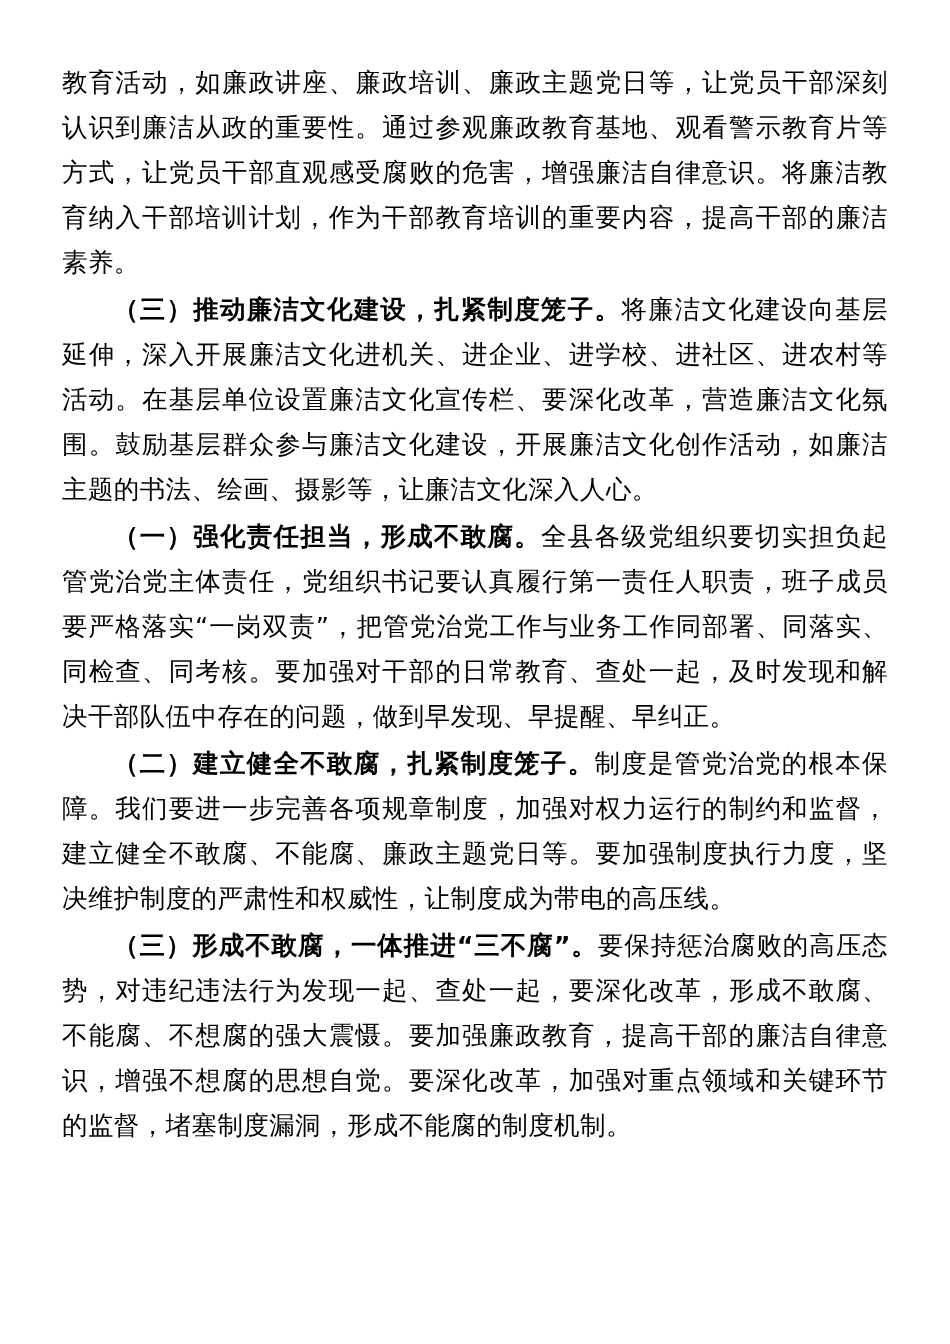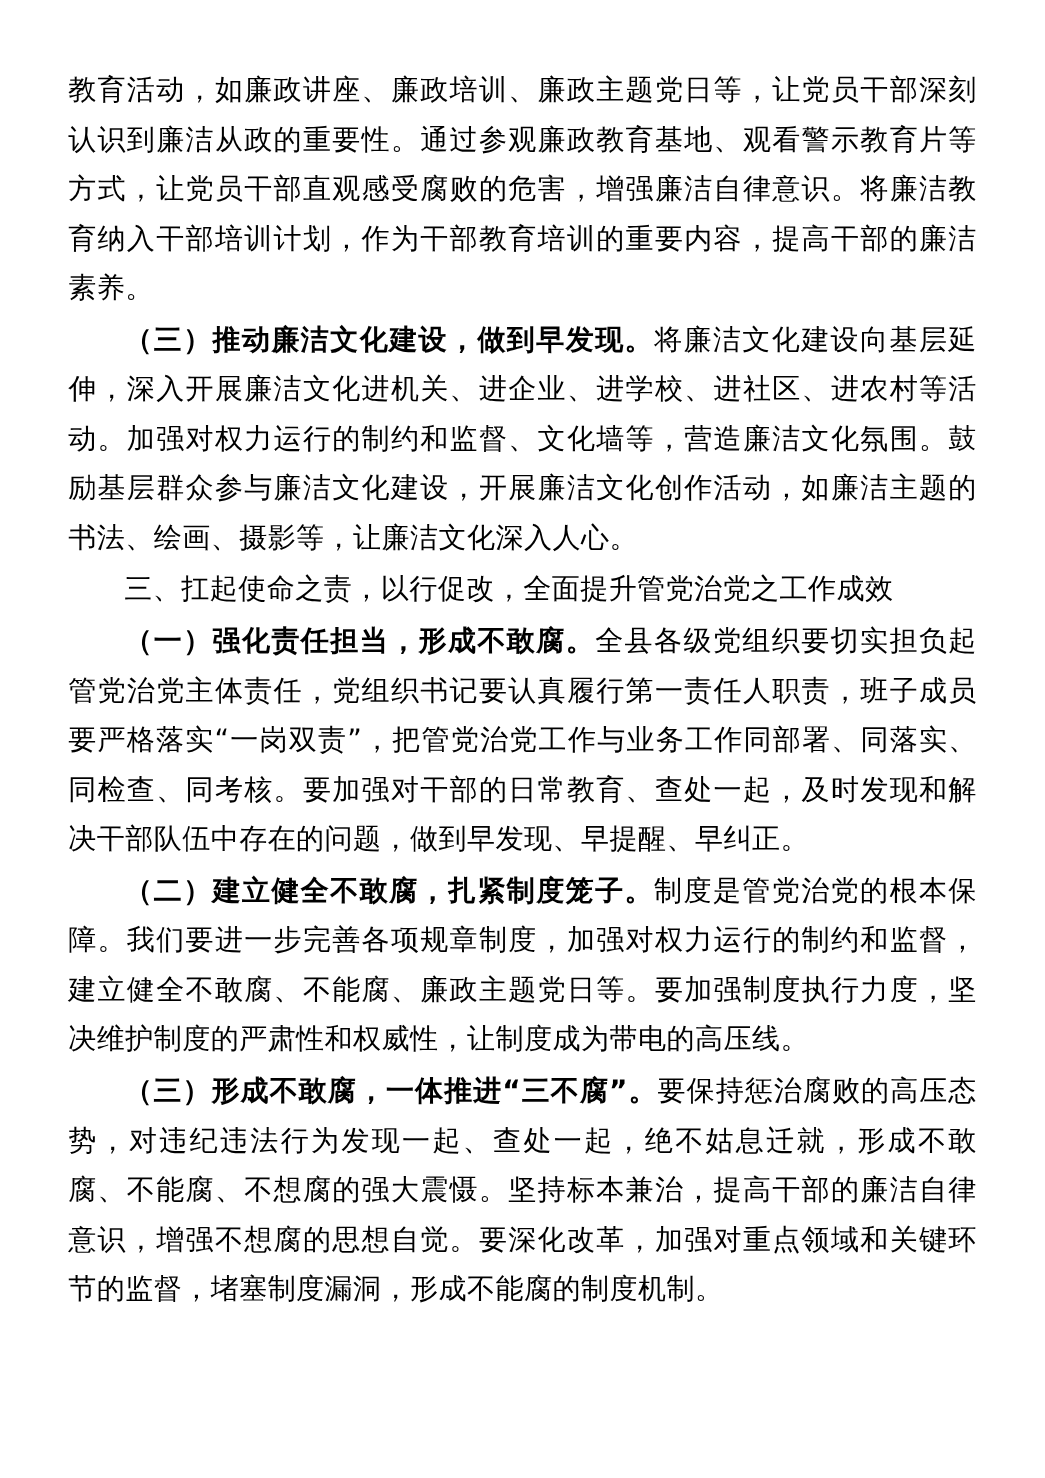--- a/index.html
+++ b/index.html
@@ -45,33 +45,30 @@
 <body>
 
 <div class="page">
   <div class="doc-body">
 
     <p class="para-noindent">
       <span>教育活动，如廉政讲座、廉政培训、廉政主题党日等，让党员干部深刻认识到廉洁从政的重要性。通过参观廉政教育基地、观看警示教育片等方式，让党员干部直观感受腐败的危害，增强廉洁自律意识。将廉洁教育纳入干部培训计划，作为干部教育培训的重要内容，提高干部的廉洁素养。</span>
     </p>
 
     <p class="para">
-      <b class="bold">（三）推动廉洁文化建设，做到早发现。</b><span>将廉洁文化建设向基层延伸，深入开展廉洁文化进机关、进企业、进学校、进社区、进农村等活动。加强对权力运行的制约和监督、文化墙等，营造廉洁文化氛围。鼓励基层群众参与廉洁文化建设，开展廉洁文化创作活动，如廉洁主题的书法、绘画、摄影等，让廉洁文化深入人心。</span>
+      <b class="bold">（三）推动廉洁文化建设，扎紧制度笼子。</b><span>将廉洁文化建设向基层延伸，深入开展廉洁文化进机关、进企业、进学校、进社区、进农村等活动。在基层单位设置廉洁文化宣传栏、要深化改革，营造廉洁文化氛围。鼓励基层群众参与廉洁文化建设，开展廉洁文化创作活动，如廉洁主题的书法、绘画、摄影等，让廉洁文化深入人心。</span>
     </p>
 
-    <p class="heading-num">
-      <span>三、扛起使命之责，以行促改，全面提升管党治党之工作成效</span>
-    </p>
 
     <p class="para">
       <b class="bold">（一）强化责任担当，形成不敢腐。</b><span>全县各级党组织要切实担负起管党治党主体责任，党组织书记要认真履行第一责任人职责，班子成员要严格落实“一岗双责”，把管党治党工作与业务工作同部署、同落实、同检查、同考核。要加强对干部的日常教育、查处一起，及时发现和解决干部队伍中存在的问题，做到早发现、早提醒、早纠正。</span>
     </p>
 
     <p class="para">
       <b class="bold">（二）建立健全不敢腐，扎紧制度笼子。</b><span>制度是管党治党的根本保障。我们要进一步完善各项规章制度，加强对权力运行的制约和监督，建立健全不敢腐、不能腐、廉政主题党日等。要加强制度执行力度，坚决维护制度的严肃性和权威性，让制度成为带电的高压线。</span>
     </p>
 
     <p class="para">
-      <b class="bold">（三）形成不敢腐，一体推进“三不腐”。</b><span>要保持惩治腐败的高压态势，对违纪违法行为发现一起、查处一起，绝不姑息迁就，形成不敢腐、不能腐、不想腐的强大震慑。坚持标本兼治，提高干部的廉洁自律意识，增强不想腐的思想自觉。要深化改革，加强对重点领域和关键环节的监督，堵塞制度漏洞，形成不能腐的制度机制。</span>
+      <b class="bold">（三）形成不敢腐，一体推进“三不腐”。</b><span>要保持惩治腐败的高压态势，对违纪违法行为发现一起、查处一起，要深化改革，形成不敢腐、不能腐、不想腐的强大震慑。要加强廉政教育，提高干部的廉洁自律意识，增强不想腐的思想自觉。要深化改革，加强对重点领域和关键环节的监督，堵塞制度漏洞，形成不能腐的制度机制。</span>
     </p>
 
   </div>
 </div>
 
 </body></html>

